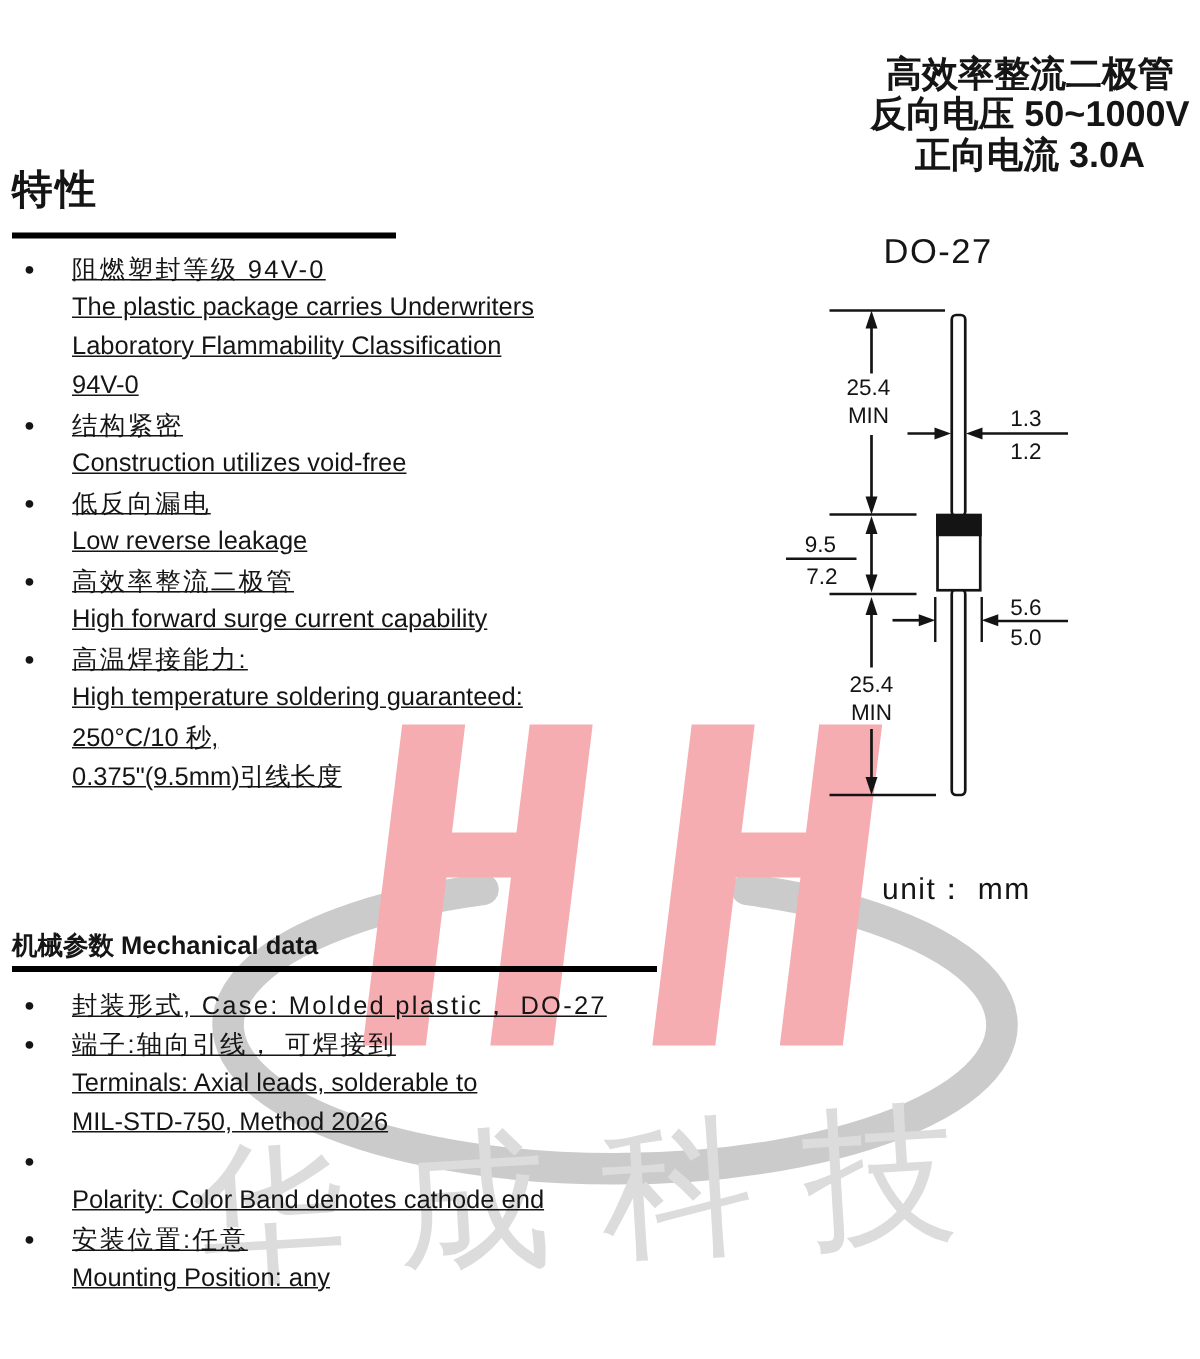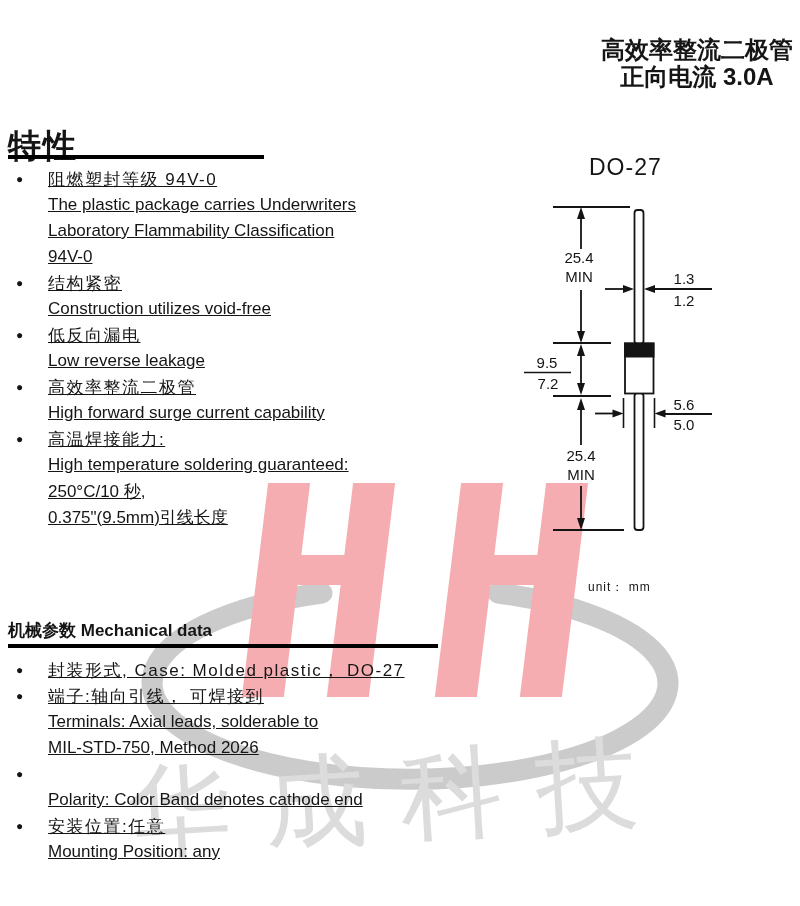--- a/index.html
+++ b/index.html
@@ -20,38 +20,38 @@
   .wm-hh .cross{position:absolute;left:30px;right:30px;top:72px;height:30px;background:#f6adb1;}
   .wm-hh.h1{left:255px;}
   .wm-hh.h2{left:448px;}
 
   
   .product-titles{position:absolute;top:36px;right:7px;z-index:3;text-align:center;
                   font-weight:bold;font-size:24px;line-height:27px;}
 
   
   .sec-heading{position:absolute;left:8px;z-index:3;font-weight:bold;white-space:nowrap;}
-  .features-heading{top:124px;font-size:33px;letter-spacing:2px;}
+  .features-heading{top:108px;font-size:27px;letter-spacing:2px;}
   .mech-heading{top:619px;font-size:17px;}
   .rule{position:absolute;left:8px;height:4px;background:#000;z-index:3;}
   .features-rule{top:155px;width:256px;}
   .mech-rule{top:644px;width:430px;}
 
   
   .blist{position:absolute;left:16px;z-index:3;width:430px;}
   .features-list{top:166px;}
   .mech-list{top:657px;}
   .row{display:flex;align-items:center;height:26px;}
   .row .b{width:32px;flex:none;font-size:12px;line-height:26px;}
   .row .t{font-size:17px;white-space:pre;text-decoration:underline;}
   .row.zh .t{letter-spacing:1.5px;}
 
   
   .do27-title{position:absolute;left:589px;top:154px;z-index:3;font-size:23px;letter-spacing:1px;}
-  .unit-label{position:absolute;left:588px;top:579px;z-index:3;font-size:12px;letter-spacing:1px;}
+  .unit-label{position:absolute;left:588px;top:579px;z-index:3;font-size:20px;letter-spacing:1px;}
   .diagram-svg{position:absolute;left:510px;top:195px;z-index:3;}
   .diagram-svg line{stroke:#141414;stroke-width:1.8;}
   .diagram-svg .thin{stroke-width:1.6;}
   .diagram-svg polygon{fill:#141414;stroke:none;}
   .diagram-svg text{font-family:"Liberation Sans",sans-serif;font-size:15px;fill:#141414;text-anchor:middle;}
 </style>
 </head>
 <body>
 
 <div class="page">
@@ -68,20 +68,21 @@
     <div class="bar right"></div>
   </div>
   <div class="wm-hh h2">
     <div class="bar left"></div>
     <div class="cross"></div>
     <div class="bar right"></div>
   </div>
 
   <div class="product-titles">
     <div>高效率整流二极管</div>
+    <div>反向电压 50~1000V</div>
     <div>正向电流 3.0A</div>
   </div>
 
   <div class="sec-heading features-heading">特性</div>
   <div class="rule features-rule"></div>
 
   <div class="blist features-list">
     <div class="row zh">
         <span class="b">●</span>
         <span class="t">阻燃塑封等级 94V-0</span>

